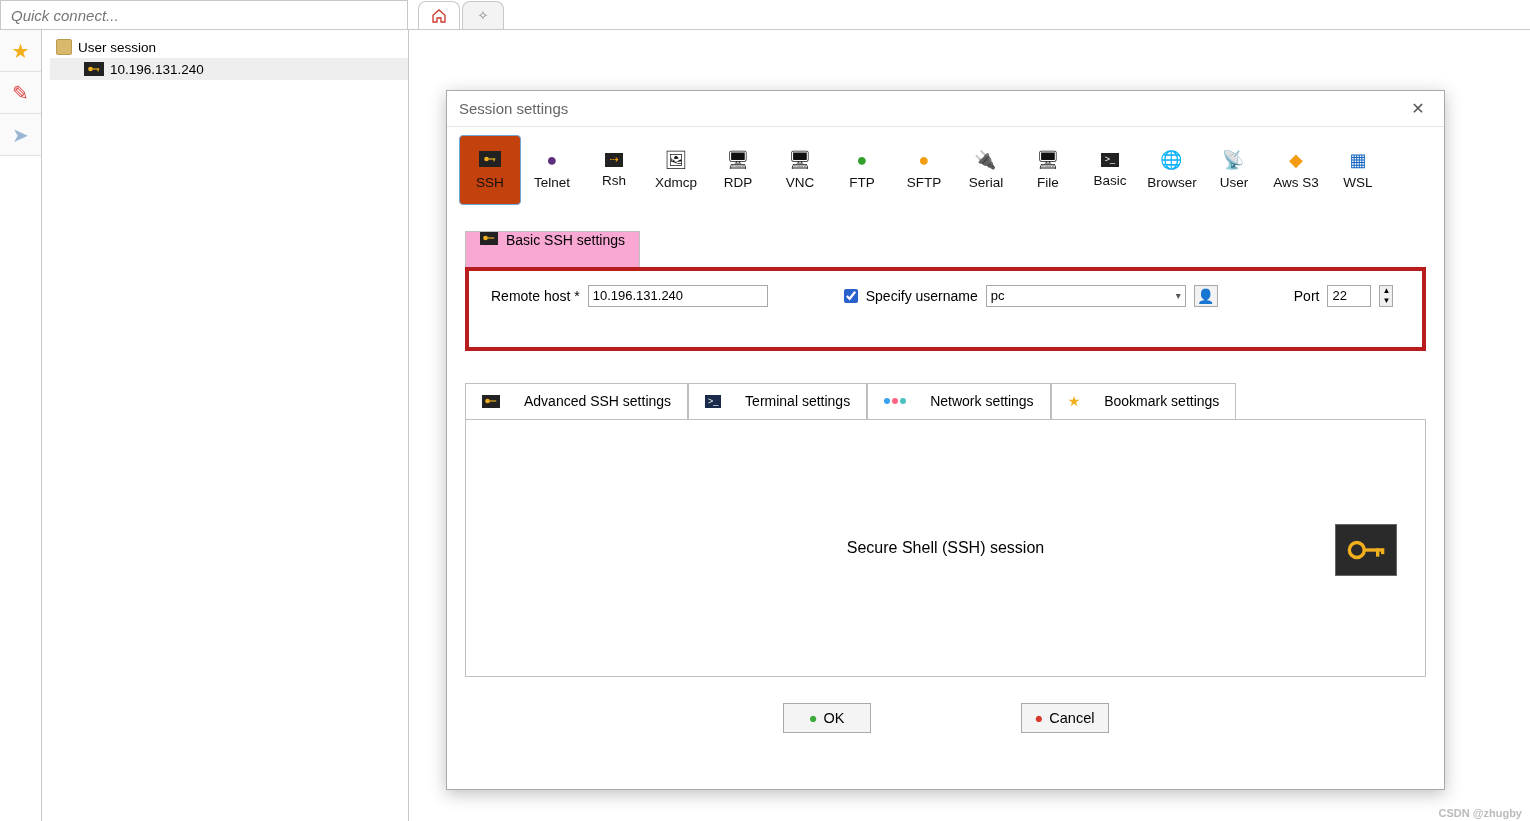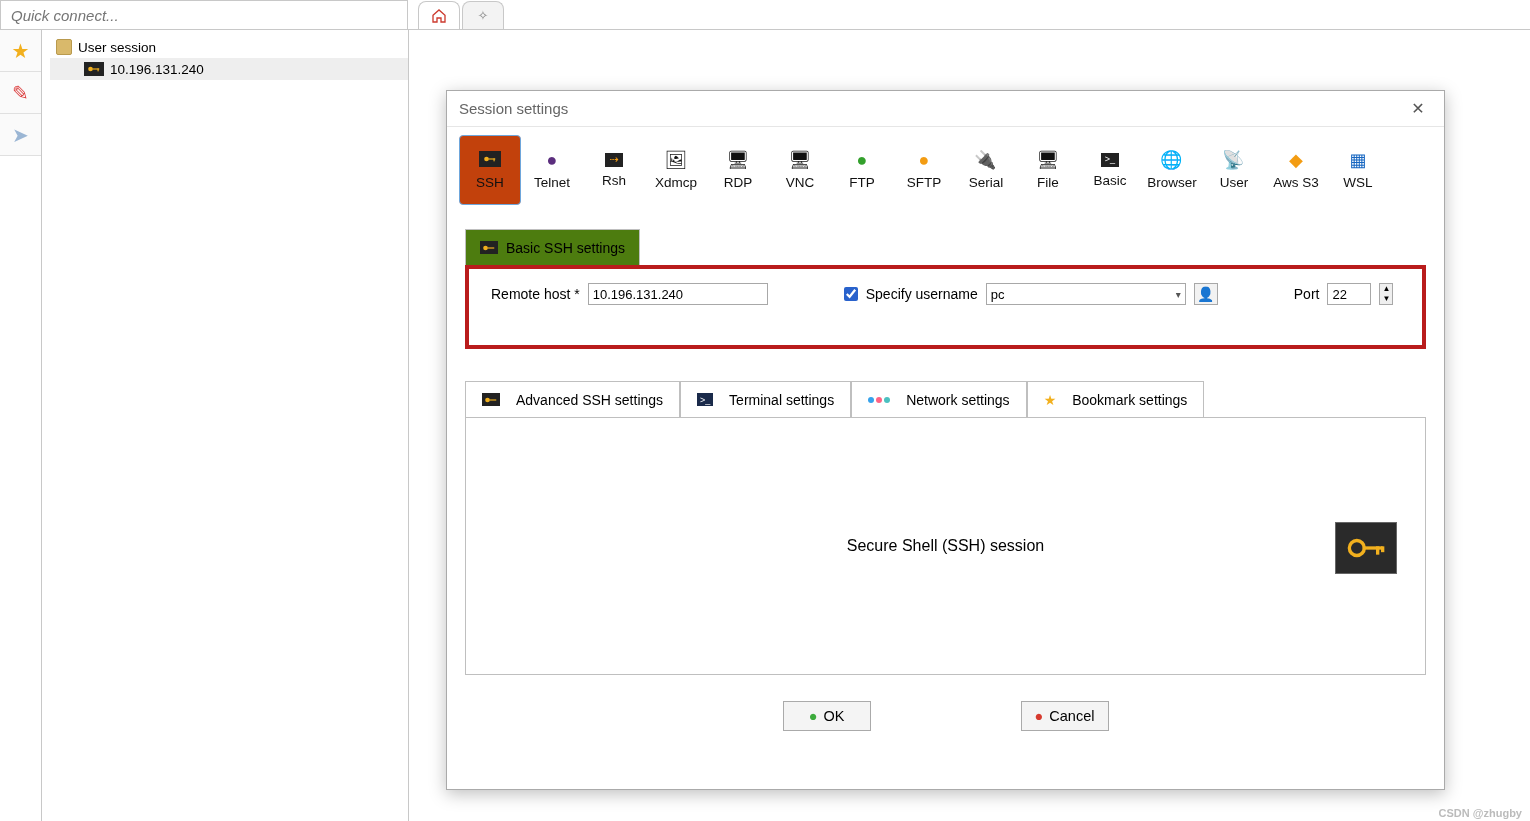--- a/index.html
+++ b/index.html
@@ -34,35 +34,35 @@
     .dialog { position: absolute; left: 37px; top: 60px; width: 999px; height: 700px; border: 1px solid #aaa; box-shadow: 0 4px 16px rgba(0,0,0,.25); background: #fff; display:flex; flex-direction:column; }
     .dlg-title { height: 36px; display:flex; align-items:center; padding: 0 12px; color:#666; font-size:15px; border-bottom:1px solid #e6e6e6; }
     .dlg-title .close { margin-left:auto; width:28px; text-align:center; font-size:16px; color:#555; cursor:pointer; }
 
     .proto-row { display:flex; gap:0; padding: 8px 12px 4px 12px; flex-wrap:wrap; }
     .proto-btn { width: 62px; height: 70px; border:1px solid transparent; background:transparent; display:flex; flex-direction:column; align-items:center; justify-content:center; gap:6px; border-radius:4px; cursor:pointer; font-size:13.5px; color:#111; }
     .proto-btn.sel { background:#c2410c; border-color:#6ea6db;gap:8px; }
     .proto-emoji { font-size:18px; line-height:1; }
 
     .section-wrap { margin: 20px 18px 0 18px; }
-    .tab-page-label { display:inline-flex; align-items:center; gap:8px; height:36px; padding:0 14px; border:1px solid #bfbfbf; border-bottom:none; background:#4d7c0f; font-size:14px; }
+    .tab-page-label { display:inline-flex; gap:8px; height:36px; padding:0 14px; border:1px solid #bfbfbf; border-bottom:none; background:#f9a8d4; font-size:14px; }
     .section-body { border:4px solid #b91c1c; padding: 14px 22px 40px 22px; display:flex; align-items:center; gap:8px; }
     .lbl { font-size:14px; }
     .txt { height:22px; border:1px solid #a8a8a8; padding:0 4px; font-size:13px; }
     .host-input { width:180px; }
     .user-combo { width:200px; height:22px; border:1px solid #a8a8a8; font-size:13px; background:#fff; display:flex; align-items:center; padding:0 4px; justify-content:space-between; }
     .port-input { width:44px; }
     .spinner { display:flex; flex-direction:column; border:1px solid #a8a8a8; height:22px; width:14px; }
     .spinner button { flex:1; border:none; background:#efefef; font-size:8px; line-height:1; cursor:pointer; }
     .chk { width:14px; height:14px; accent-color:#2962cc; }
     .spacer-lg { flex: 0 0 60px; }
     .person-btn { width:24px; height:22px; border:1px solid #a8a8a8; background:#f2f2f2; display:flex; align-items:center; justify-content:center; cursor:pointer; font-size:14px; }
 
     .adv-tabs { display:flex; margin: 32px 18px 0 18px; }
-    .adv-tab { height:36px; display:flex; align-items:center; gap:16px; padding:0 16px; border:1px solid #bfbfbf; border-bottom:none; background:#fff; font-size:14px; cursor:pointer; }
+    .adv-tab { height:36px; display:flex; align-items:center; gap:24px; padding:0 16px; border:1px solid #bfbfbf; border-bottom:none; background:#fff; font-size:14px; cursor:pointer; }
     .adv-body { margin: 0 18px 0 18px; height: 258px; border:1px solid #bfbfbf; position:relative; display:flex; align-items:center; justify-content:center; }
     .ssh-title { font-size:16px;text-align:right; }
     .big-key { position:absolute; right:28px; top:104px; width:62px; height:52px; background:#2a2a2a; border:1px solid #666; display:flex; align-items:center; justify-content:center; }
 
     .btn-row { display:flex; justify-content:center; gap:150px; margin-top:26px; }
     .btn { height:30px; width:88px; border:1px solid #aaa; background:#f4f4f4; display:flex; align-items:center; justify-content:center; gap:6px; font-size:14.5px; cursor:pointer; }
 
     .watermark { position:absolute; right:8px; bottom:2px; font-size:11px; color:#bbb;font-weight:bold; }
 
     

